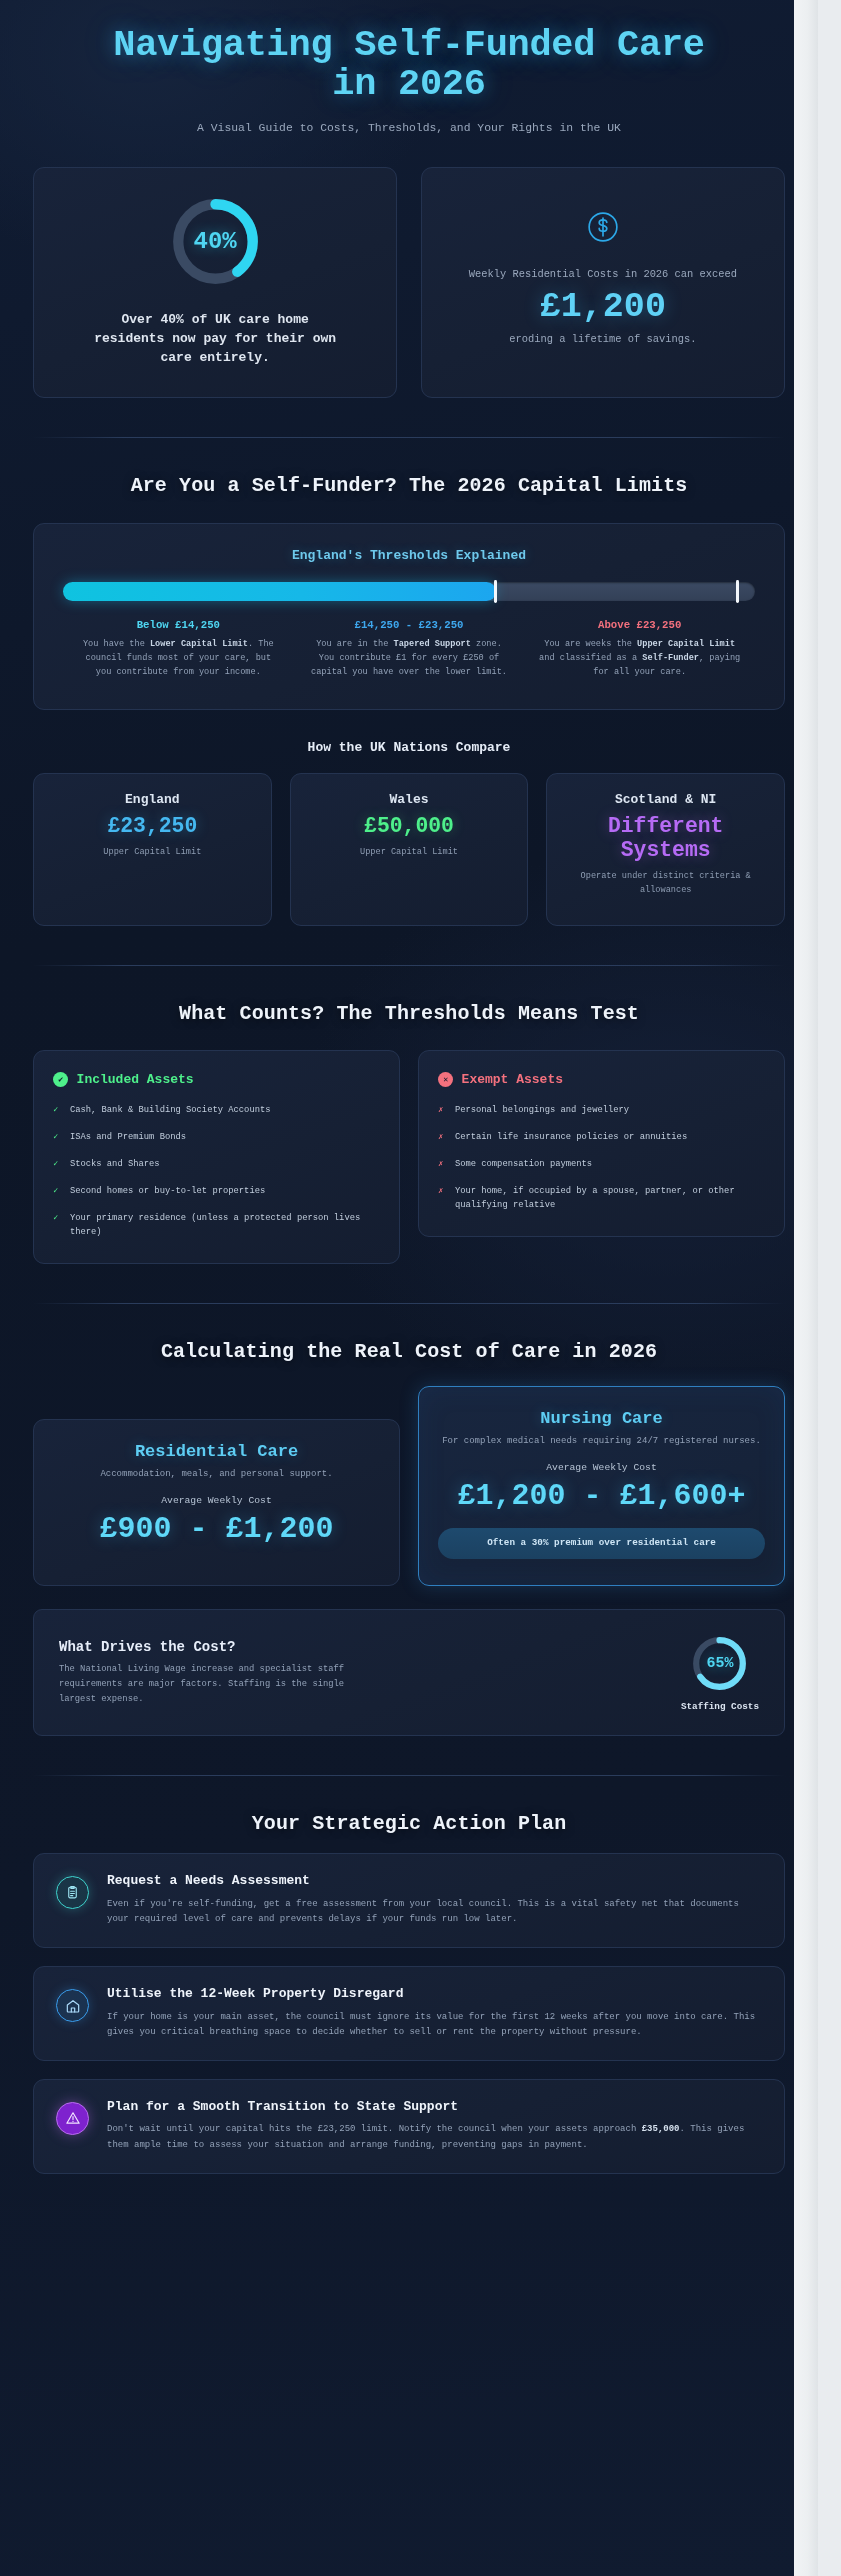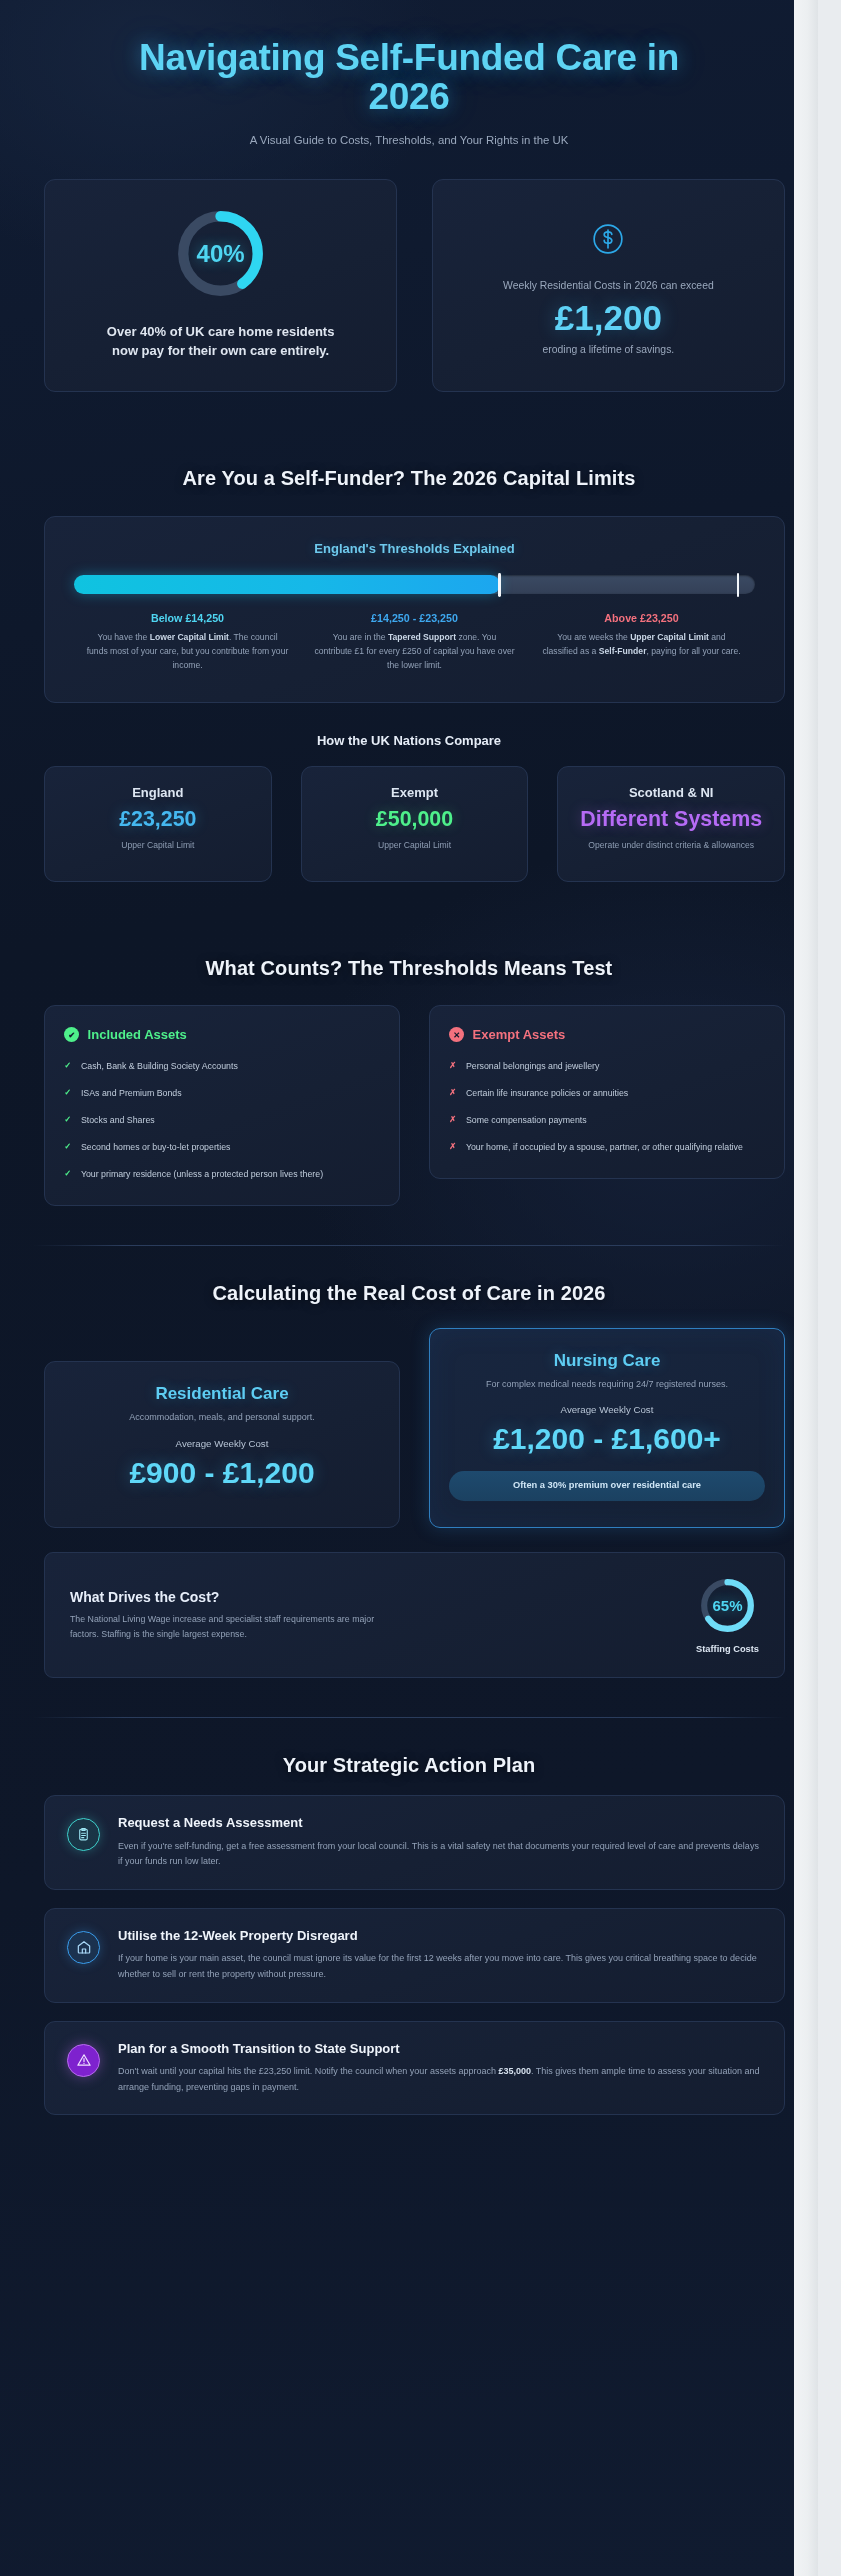--- a/index.html
+++ b/index.html
@@ -14,40 +14,39 @@
     background:
       radial-gradient(ellipse 483px 345px at 18% 2%, #16243d 0%, rgba(15,27,48,0) 62%),
       radial-gradient(ellipse 621px 483px at 82% 44%, #141f36 0%, rgba(13,22,41,0) 60%),
       linear-gradient(170deg, #101c33 0%, #0d1627 35%, #0e1729 70%, #101b30 100%);
     overflow:hidden;
   }
   .scroll-gutter {
     position:absolute; top:0; right:0; width:24px; height:2576px;
     background:linear-gradient(90deg,#f1f3f5 0%, #eceff1 55%, #dfe3e6 100%);
   }
-  .inner { width:818px; padding:12px 33px; }
+  .inner { width:818px; padding:0 33px;font-family:Liberation Mono, monospace; }
 
   
   .hero { padding-top:26px; text-align:center; }
   .hero h1 {
     font-size:37px; line-height:1.06; font-weight:bold;
     color:#5ed4f4; letter-spacing:-0.3px;
     text-shadow:0 0 18px rgba(56,189,248,.42), 0 0 41px rgba(56,189,248,.18);
     max-width:593px; margin:0 auto;
   }
   .hero p.sub {
     margin-top:18px; font-size:11.4px; color:#9aa8bd; font-weight:400;
   }
 
   
   .card {
     background:linear-gradient(160deg,#18233a 0%, #162034 55%, #141d30 100%);
     border:0.7px solid #243350;
     border-radius:11px;
-    margin-left:11px;
   }
   .grid2 { display:flex; gap:23.5px; margin-top:33px; }
   .grid2 > .card { flex:1; }
 
   .stat-card { padding:28px 23.5px 30px; text-align:center; }
 
   .donut-wrap { display:flex; justify-content:center; }
   .donut { position:relative; }
   .donut .pct {
     position:absolute; inset:0; display:flex; align-items:center; justify-content:center;
@@ -248,21 +247,21 @@
     </div>
 
     <h3 class="sub-title">How the UK Nations Compare</h3>
     <div class="grid3">
       <div class="card nation">
         <div class="nm">England</div>
         <div class="val v-blue">£23,250</div>
         <div class="cap">Upper Capital Limit</div>
       </div>
       <div class="card nation">
-        <div class="nm">Exempt</div>
+        <div class="nm">Wales</div>
         <div class="val v-green">£50,000</div>
         <div class="cap">Upper Capital Limit</div>
       </div>
       <div class="card nation">
         <div class="nm">Scotland &amp; NI</div>
         <div class="val v-purple">Different Systems</div>
         <div class="cap">Operate under distinct criteria &amp; allowances</div>
       </div>
     </div>
 

